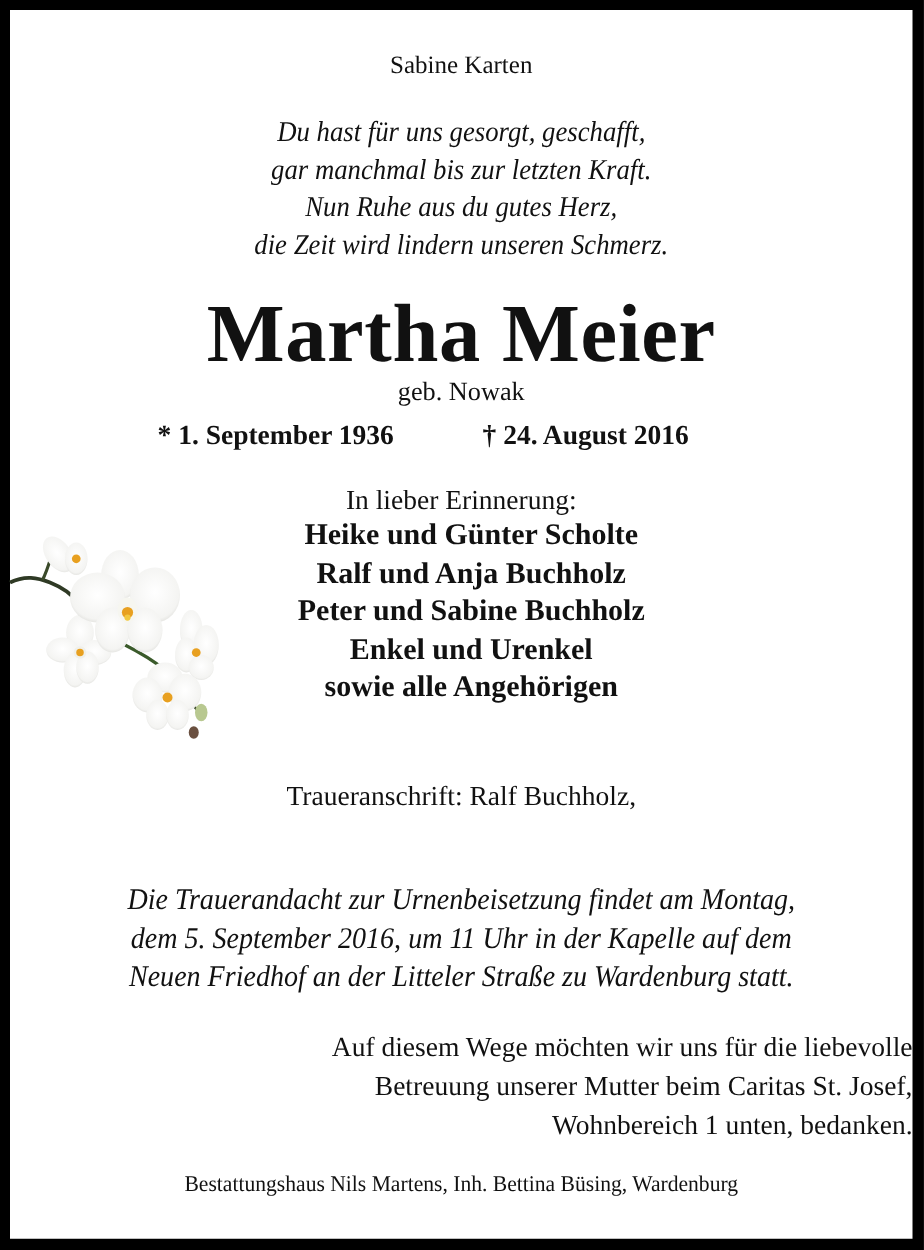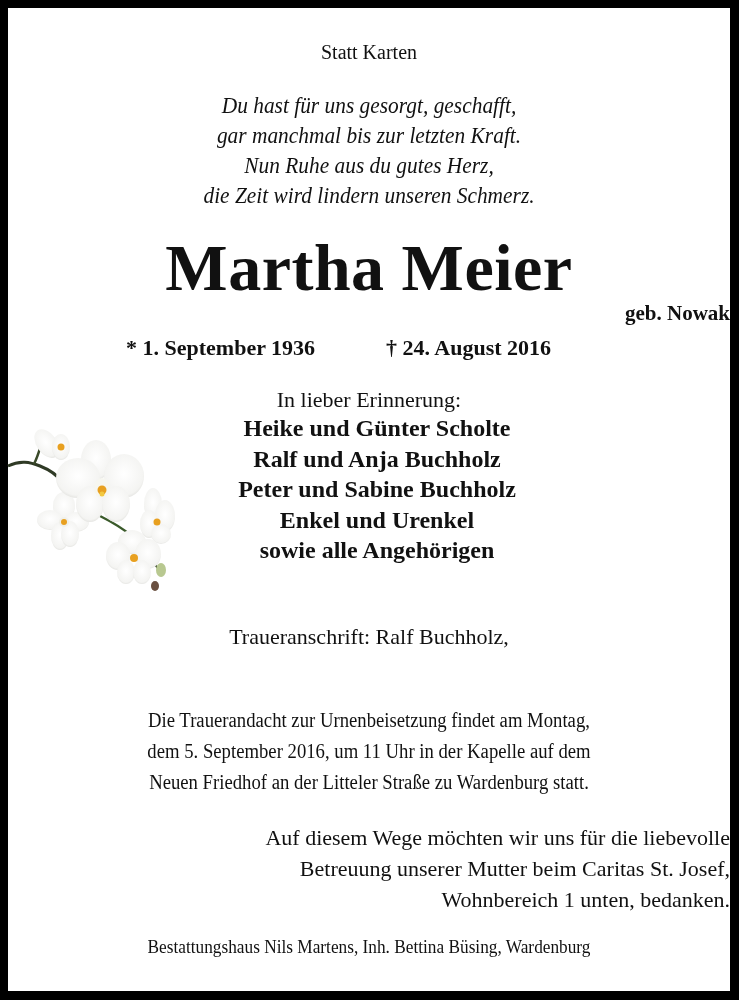--- a/index.html
+++ b/index.html
@@ -7,42 +7,42 @@
     .card {
       position: absolute; left: 8px; top: 8px; width: 722px; height: 983px;
       background: #ffffff; color: #111;
       font-family: "Liberation Serif", "DejaVu Serif", serif;
     }
     .line { position: absolute; left: 0; width: 722px; text-align: center; white-space: nowrap; }
     .statt { top: 33px; font-size: 20px; }
     .poem { font-style: italic; font-size: 23px; line-height: 30px; }
     .poem .row { display: block; transform: scaleX(0.93); transform-origin: center; }
     .name { top: 222px; font-size: 66px; font-weight: bold; letter-spacing: 0.5px; }
-    .born { top: 293px; font-size: 21px; font-weight: bold; text-align: right; }
+    .born { top: 293px; font-size: 21px; font-weight: normal; }
     .dates { top: 327px; font-size: 22px; font-weight: bold; }
     .dates .d1 { position: absolute; left: 118px; }
     .dates .d2 { position: absolute; left: 378px; }
     .memory { top: 379px; font-size: 22px; }
     .family { font-size: 24px; font-weight: bold; line-height: 30.5px; }
     .family .row { display: block; padding-left: 16px; }
     .addr { font-size: 22px; line-height: 31px; }
     .addr .row { display: block; }
-    .service { font-size: 20px; line-height: 31px; }
+    .service { font-size: 24px; line-height: 31px; font-style: italic; }
     .service .row { display: block; transform: scaleX(0.935); transform-origin: center; }
     .thanks { font-size: 22px; line-height: 31px; }
     .thanks .row { display: block; }
     .undertaker { top: 929px; font-size: 18px; transform: scaleX(0.96); transform-origin: center; }
     .orchid { position: absolute; left: 0px; top: 400px; width: 180px; height: 200px; }
   </style>
 </head>
 <body>
 
 <div class="card">
 
-  <div class="line statt">Statt Karten</div>
+  <div class="line statt">Sabine Karten</div>
 
   <div class="line poem" style="top:83px;">
     <span class="row">Du hast für uns gesorgt, geschafft,</span>
     <span class="row">gar manchmal bis zur letzten Kraft.</span>
     <span class="row">Nun Ruhe aus du gutes Herz,</span>
     <span class="row">die Zeit wird lindern unseren Schmerz.</span>
   </div>
 
   <div class="line name">Martha Meier</div>
   <div class="line born">geb. Nowak</div>

